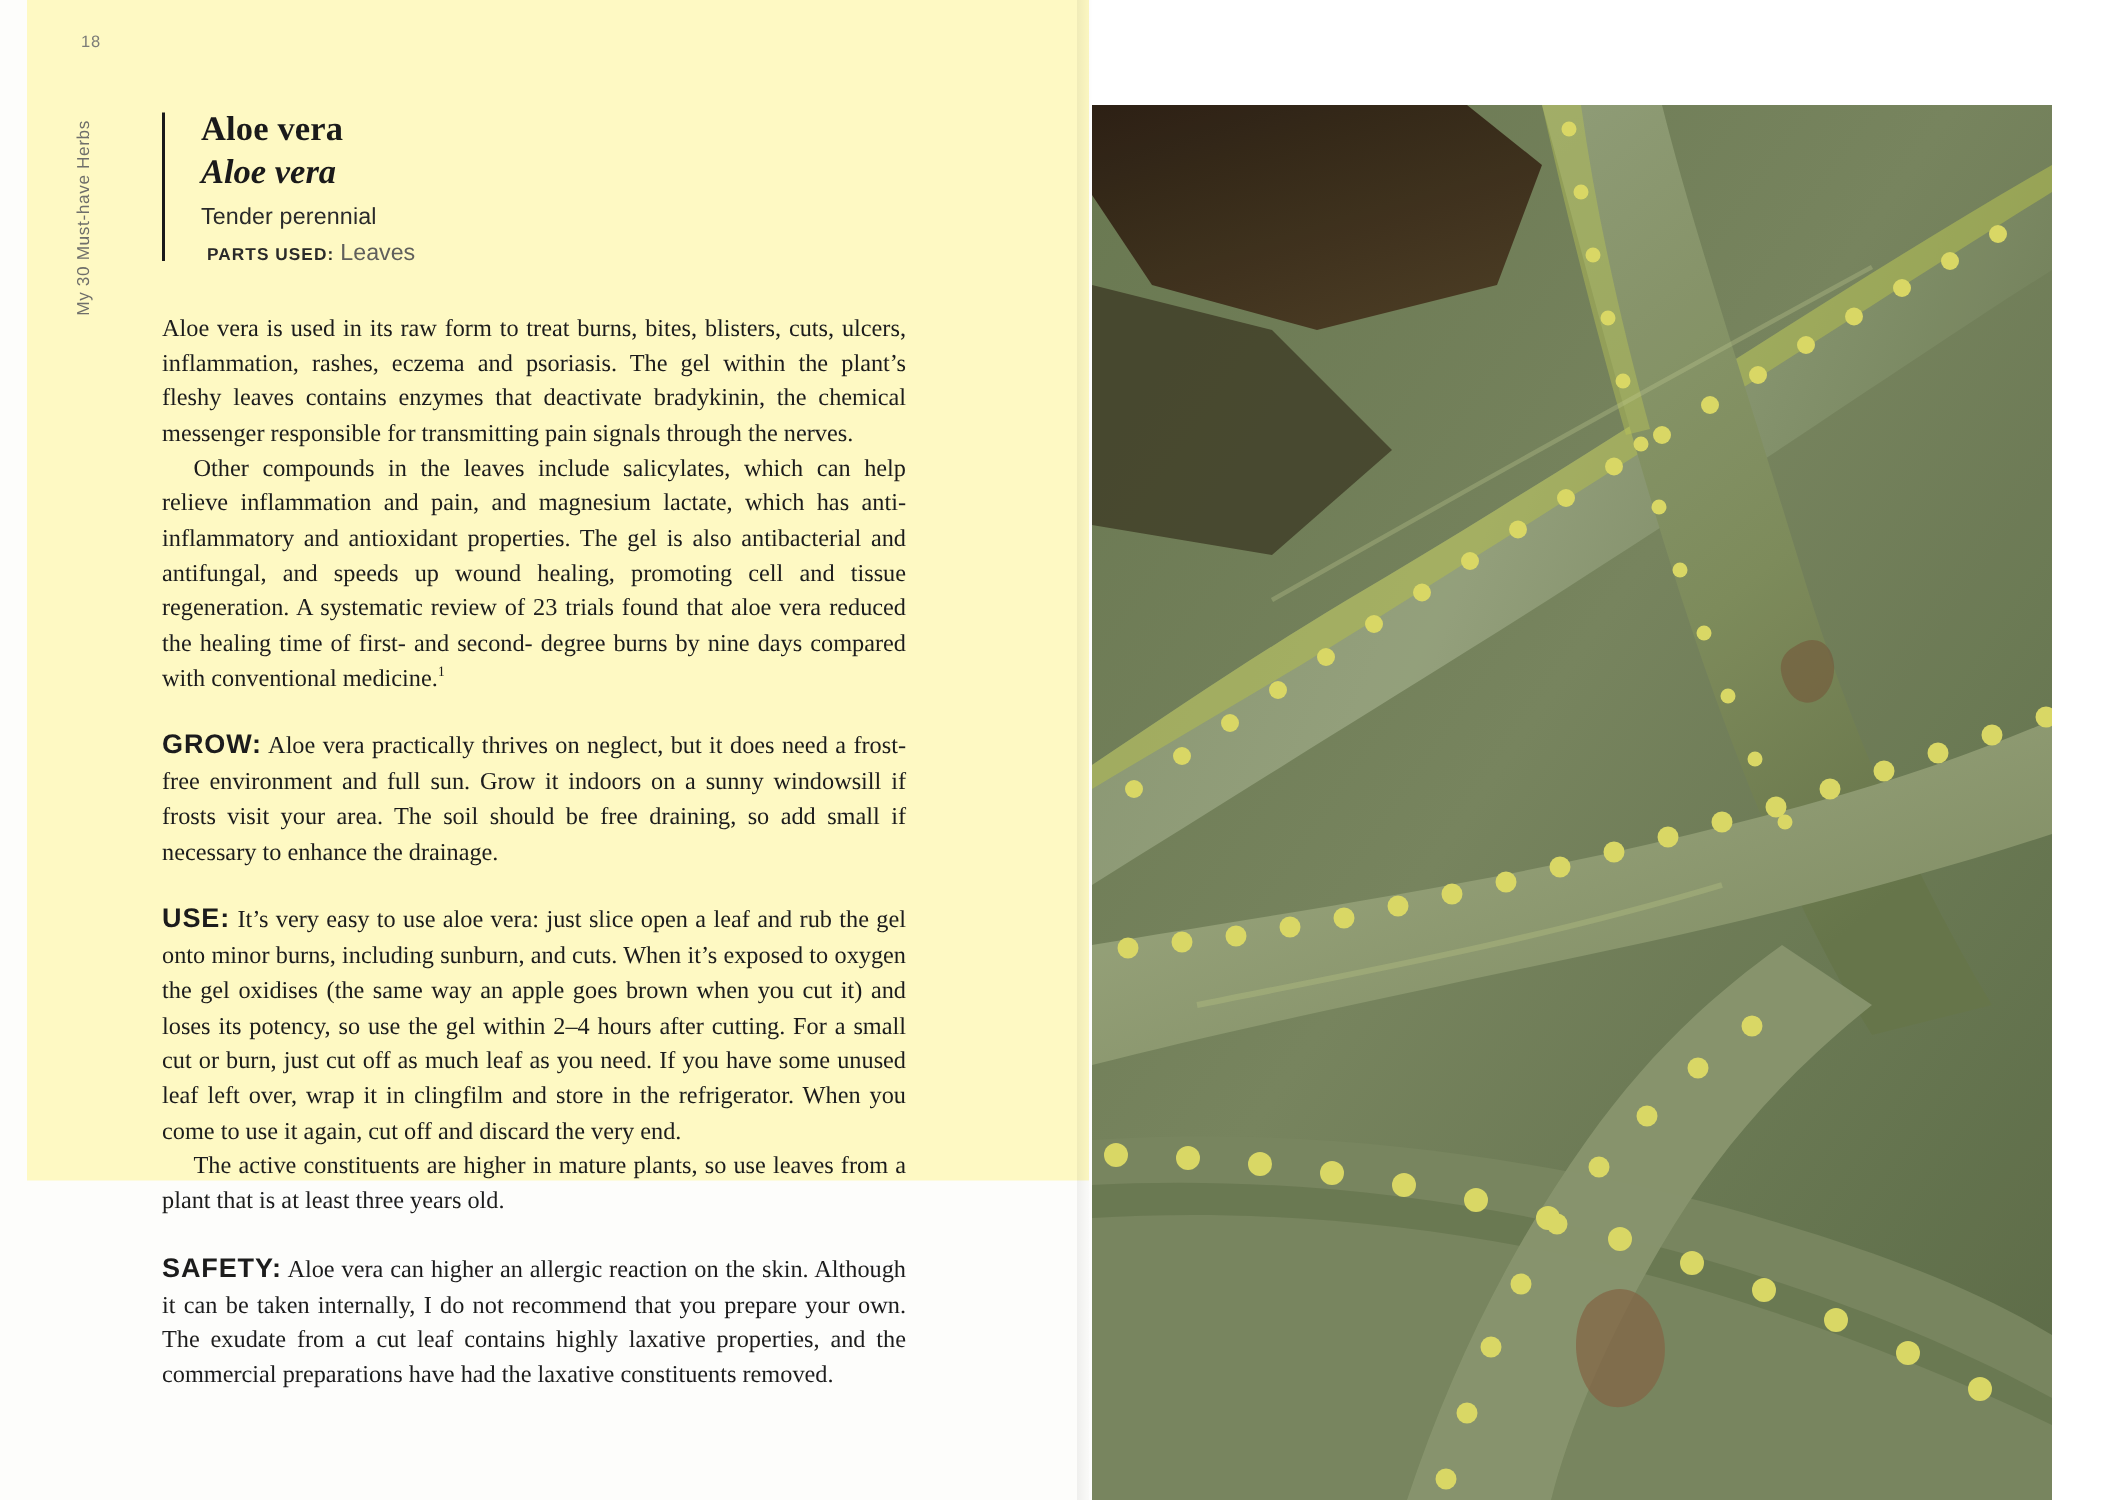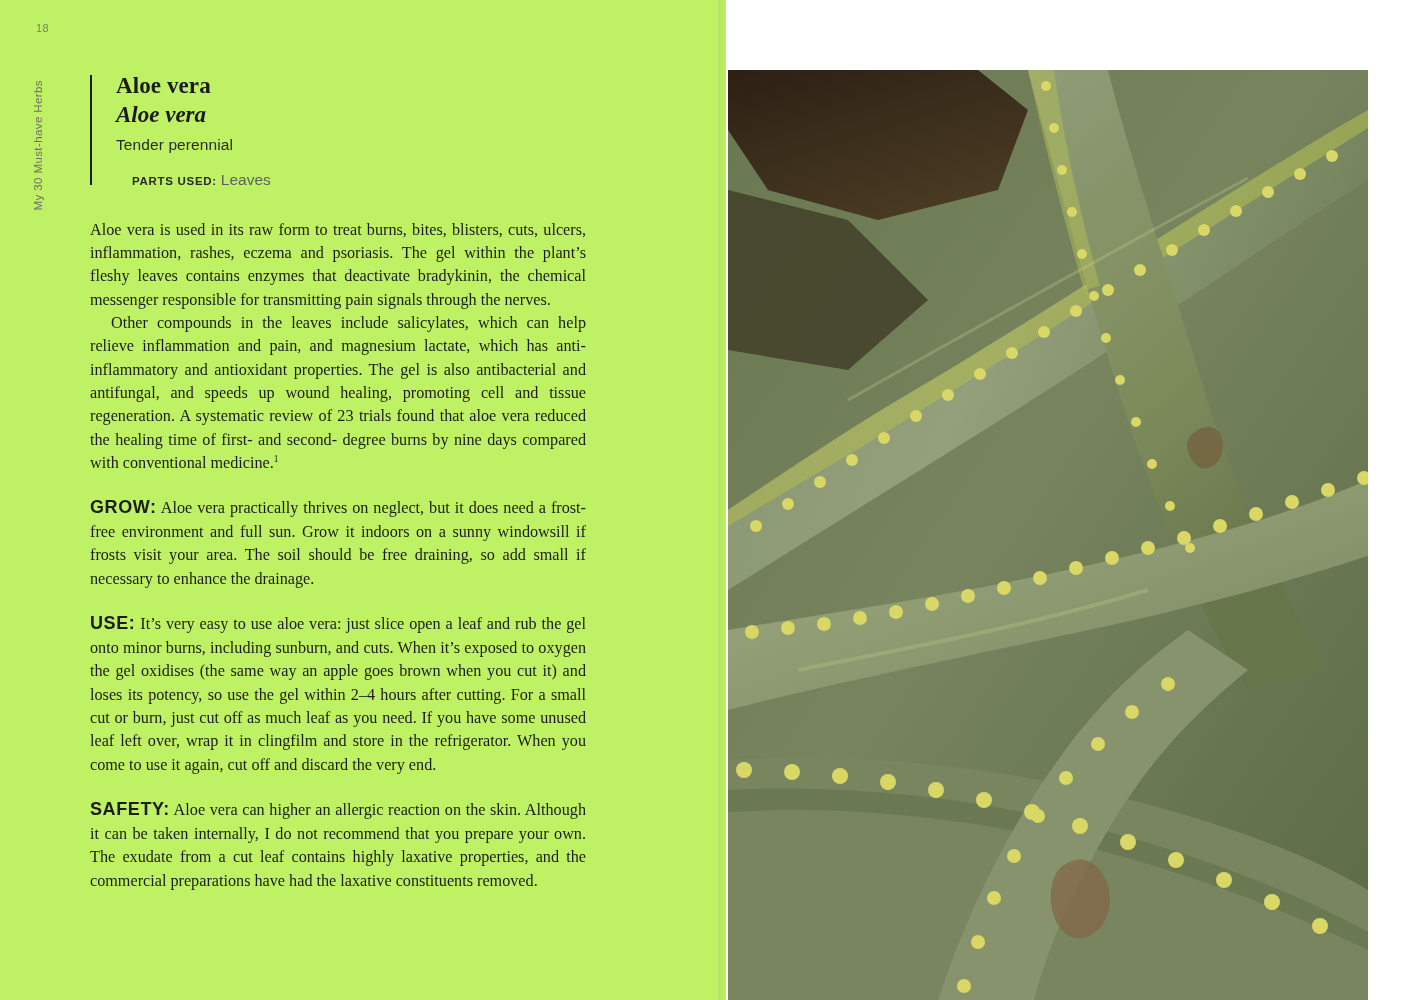--- a/index.html
+++ b/index.html
@@ -18,25 +18,25 @@
   .page {
     position: relative;
     width: 1410px;
     height: 1000px;
     background: #fdfdfb;
   }
 
   
   .left-page {
     position: absolute;
-    left: 0;
+    left: 18px;
     top: 0;
     width: 726px;
-    height: 1000px;
-    background: #bef264;
+    height: 787px;
+    background: #fef9c3;
   }
 
   .folio {
     position: absolute;
     left: 36px;
     top: 22px;
     font-family: "Liberation Sans", sans-serif;
     font-size: 11px;
     color: #7c7c78;
     letter-spacing: 0.5px;
@@ -98,21 +98,21 @@
     line-height: 1.25;
     color: #2a2a2a;
     margin: 0 0 5px 0;
     letter-spacing: 0.1px;
   }
   .parts-used {
     font-family: "Liberation Sans", sans-serif;
     font-size: 12.5px;
     letter-spacing: 0.55px;
     color: #2a2a2a;
-    margin: 16px;
+    margin: 4px;
   }
   .parts-used .label {
     font-weight: bold;
     font-size: 11.5px;
     letter-spacing: 0.7px;
   }
   .parts-used .value {
     font-size: 15.5px;
     letter-spacing: 0;
     color: #5f5f5c;
@@ -197,20 +197,21 @@
           <span class="value">Leaves</span>
         </div>
       </div>
 
       <p class="body">Aloe vera is used in its raw form to treat burns, bites, blisters, cuts, ulcers, inflammation, rashes, eczema and psoriasis. The gel within the plant’s fleshy leaves contains enzymes that deactivate bradykinin, the chemical messenger responsible for transmitting pain signals through the nerves.</p>
       <p class="body indent"><span>Other compounds in the leaves include salicylates, which can help relieve inflammation and pain, and magnesium lactate, which has anti-inflammatory and antioxidant properties. The gel is also antibacterial and antifungal, and speeds up wound healing, promoting cell and tissue regeneration. A systematic review of 23 trials found that aloe vera reduced the healing time of first- and second- degree burns by nine days compared with conventional medicine.</span><sup>1</sup></p>
 
       <p class="body spaced"><span class="kicker">GROW:</span><span> Aloe vera practically thrives on neglect, but it does need a frost-free environment and full sun. Grow it indoors on a sunny windowsill if frosts visit your area. The soil should be free draining, so add small if necessary to enhance the drainage.</span></p>
 
       <p class="body spaced"><span class="kicker">USE:</span><span> It’s very easy to use aloe vera: just slice open a leaf and rub the gel onto minor burns, including sunburn, and cuts. When it’s exposed to oxygen the gel oxidises (the same way an apple goes brown when you cut it) and loses its potency, so use the gel within 2–4 hours after cutting. For a small cut or burn, just cut off as much leaf as you need. If you have some unused leaf left over, wrap it in clingfilm and store in the refrigerator. When you come to use it again, cut off and discard the very end.</span></p>
+      <p class="body indent">The active constituents are higher in mature plants, so use leaves from a plant that is at least three years old.</p>
 
       <p class="body spaced"><span class="kicker">SAFETY:</span><span> Aloe vera can higher an allergic reaction on the skin. Although it can be taken internally, I do not recommend that you prepare your own. The exudate from a cut leaf contains highly laxative properties, and the commercial preparations have had the laxative constituents removed.</span></p>
 
     </div>
   </div>
 
   <div class="right-page">
     <div class="photo">
       <svg width="640" height="930" viewBox="0 0 640 930" xmlns="http://www.w3.org/2000/svg" aria-hidden="true">
         <defs>

